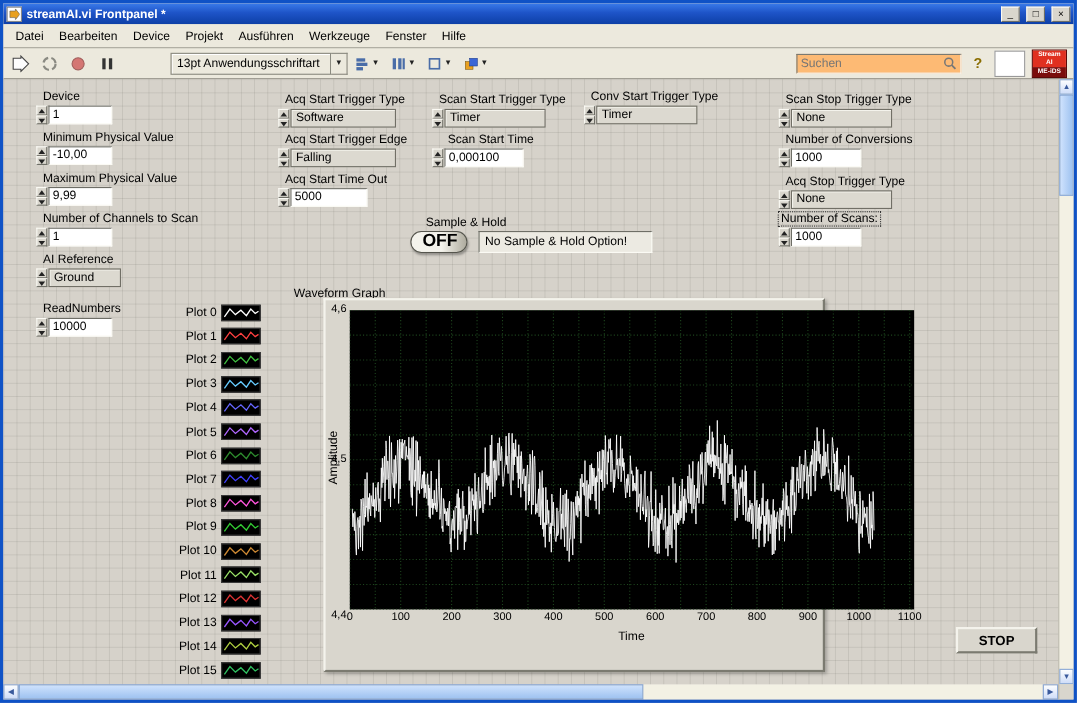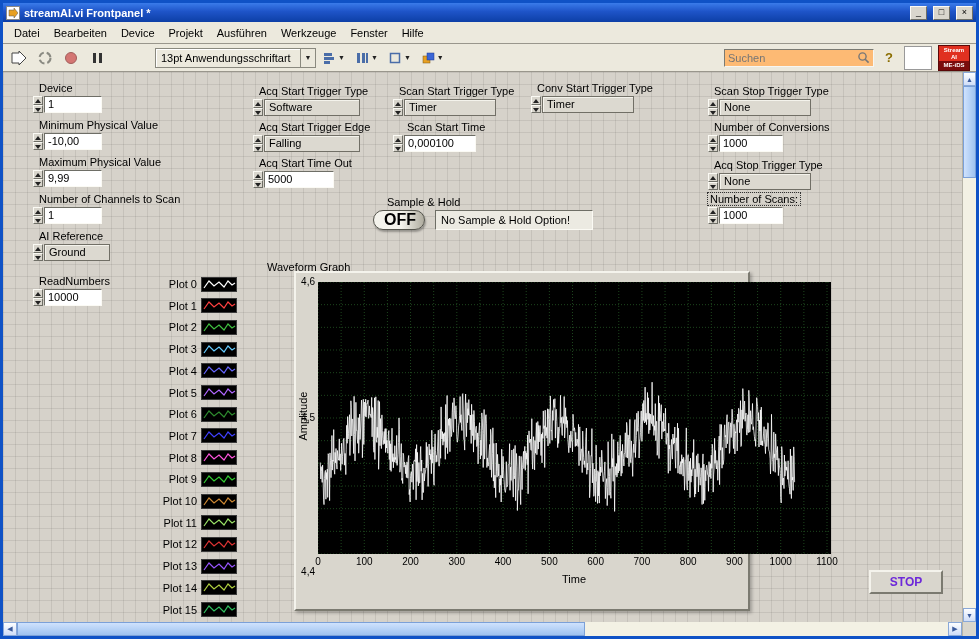--- a/index.html
+++ b/index.html
@@ -63,21 +63,21 @@
   .axis-ylabel { position:absolute; left:-41px; top:137px; width:96px; text-align:center; font-size:11px; transform:rotate(-90deg); }
   .xtick { position:absolute; top:283px; width:30px; text-align:center; font-size:10px; }
   .axis-xlabel { position:absolute; left:238px; top:300px; width:80px; text-align:center; font-size:11px; }
 
   .legend { position:absolute; left:152px; top:204px; width:92px; height:306px; }
   .legend-row { position:absolute; left:0; height:16px; display:flex; align-items:center; }
   .legend-label { width:46px; text-align:right; font-size:11px; padding-right:4px; white-space:nowrap; }
   .legend-icon { width:36px; height:15px; background:#000; border:1px solid #3a3a3a; }
   .legend-icon svg { display:block; }
 
-  .stop-btn { position:absolute; left:866px; top:498px; width:74px; height:24px; background:#d9d6cd; border:2px solid; border-color:#f4f3ec #7b7a70 #7b7a70 #f4f3ec; color:#6d28d9; font-weight:bold; font-size:12px; font-family:inherit; text-align:center; line-height:20px; }
+  .stop-btn { position:absolute; left:866px; top:498px; width:74px; height:24px; background:#d9d6cd; border:2px solid; border-color:#f4f3ec #7b7a70 #7b7a70 #f4f3ec; color:#000000; font-weight:bold; font-size:12px; font-family:inherit; text-align:center; line-height:20px; }
 
   
   .vscroll { width:14px; background:#f3f1e4; border-left:1px solid #b5b2a6; display:flex; flex-direction:column; }
   .sarrow { height:14px; width:100%; background:linear-gradient(180deg,#fdfeff,#cfddf8); border:1px solid #89a8d8; color:#3a5a9c; font-size:7px; display:flex; align-items:center; justify-content:center; flex:0 0 auto; }
   .vthumb { height:92px; background:linear-gradient(90deg,#cfe2fd,#9ec2f0); border:1px solid #7ba0d8; flex:0 0 auto; }
   .vtrack { flex:1; }
   .hscroll-row { height:14px; display:flex; flex:0 0 auto; }
   .harrow { width:14px; height:14px; background:linear-gradient(180deg,#fdfeff,#cfddf8); border:1px solid #89a8d8; color:#3a5a9c; font-size:7px; display:flex; align-items:center; justify-content:center; flex:0 0 auto; }
   .hthumb { width:568px; background:linear-gradient(180deg,#cfe2fd,#9ec2f0); border:1px solid #7ba0d8; flex:0 0 auto; }
   .htrack { flex:1; background:#f3f1e4; }
@@ -534,21 +534,21 @@
             <line x1="0" y1="158.66666666666666" x2="513" y2="158.66666666666666" stroke="#1d451d" stroke-width="1" stroke-dasharray="1,2"></line>
             <line x1="0" y1="181.33333333333334" x2="513" y2="181.33333333333334" stroke="#1d451d" stroke-width="1" stroke-dasharray="1,2"></line>
             <line x1="0" y1="204" x2="513" y2="204" stroke="#1d451d" stroke-width="1" stroke-dasharray="1,2"></line>
             <line x1="0" y1="226.66666666666666" x2="513" y2="226.66666666666666" stroke="#1d451d" stroke-width="1" stroke-dasharray="1,2"></line>
             <line x1="0" y1="249.33333333333334" x2="513" y2="249.33333333333334" stroke="#1d451d" stroke-width="1" stroke-dasharray="1,2"></line>
             <line x1="0" y1="272" x2="513" y2="272" stroke="#1d451d" stroke-width="1" stroke-dasharray="1,2"></line>
             <polyline points="2.3,180.5 2.8,197.0 3.2,184.6 3.7,189.5 4.2,200.4 4.6,183.1 5.1,198.1 5.6,217.8 6.0,222.6 6.5,196.4 6.9,191.0 7.4,188.4 7.9,217.2 8.3,190.5 8.8,197.5 9.3,187.1 9.7,215.4 10.2,171.7 10.6,173.6 11.1,187.1 11.6,218.6 12.0,170.9 12.5,178.5 13.0,195.7 13.4,185.8 13.9,153.5 14.3,188.1 14.8,178.1 15.3,179.3 15.7,147.6 16.2,187.8 16.7,192.2 17.1,170.4 17.6,180.8 18.0,166.5 18.5,182.2 19.0,187.1 19.4,168.5 19.9,174.4 20.4,178.2 20.8,176.8 21.3,156.9 21.7,178.5 22.2,171.9 22.7,188.5 23.1,177.1 23.6,161.2 24.1,182.3 24.5,174.4 25.0,168.2 25.4,158.1 25.9,156.3 26.4,183.2 26.8,171.4 27.3,171.6 27.8,192.6 28.2,167.2 28.7,143.3 29.2,161.3 29.6,134.6 30.1,157.0 30.5,151.7 31.0,142.0 31.5,132.7 31.9,173.5 32.4,157.5 32.9,118.8 33.3,125.8 33.8,154.0 34.2,137.3 34.7,137.1 35.2,153.1 35.6,171.5 36.1,114.3 36.6,152.6 37.0,178.9 37.5,152.0 37.9,120.3 38.4,148.4 38.9,148.2 39.3,157.3 39.8,161.4 40.3,135.7 40.7,171.2 41.2,152.5 41.6,132.1 42.1,157.5 42.6,147.0 43.0,136.6 43.5,118.1 44.0,128.1 44.4,175.7 44.9,155.3 45.3,117.3 45.8,162.4 46.3,134.2 46.7,120.1 47.2,134.3 47.7,117.2 48.1,135.1 48.6,123.5 49.0,121.0 49.5,121.3 50.0,118.1 50.4,136.4 50.9,134.9 51.4,123.9 51.8,132.8 52.3,132.2 52.8,134.2 53.2,135.6 53.7,115.4 54.1,154.8 54.6,125.5 55.1,132.6 55.5,165.7 56.0,170.3 56.5,115.8 56.9,177.5 57.4,133.0 57.8,114.8 58.3,157.5 58.8,160.4 59.2,145.2 59.7,155.5 60.2,118.5 60.6,187.3 61.1,169.1 61.5,119.6 62.0,163.7 62.5,136.6 62.9,150.3 63.4,166.6 63.9,132.9 64.3,148.4 64.8,156.9 65.2,162.5 65.7,157.6 66.2,149.5 66.6,161.7 67.1,146.7 67.6,170.5 68.0,146.6 68.5,166.0 68.9,158.4 69.4,169.5 69.9,171.2 70.3,153.7 70.8,148.6 71.3,177.5 71.7,158.8 72.2,188.0 72.6,161.8 73.1,189.4 73.6,164.1 74.0,146.2 74.5,179.6 75.0,171.6 75.4,185.8 75.9,175.4 76.3,180.1 76.8,163.7 77.3,177.5 77.7,175.4 78.2,181.2 78.7,153.4 79.1,183.4 79.6,178.9 80.1,172.3 80.5,160.4 81.0,135.9 81.4,147.6 81.9,190.2 82.4,185.9 82.8,174.5 83.3,161.6 83.8,198.3 84.2,196.2 84.7,201.5 85.1,171.2 85.6,173.1 86.1,185.1 86.5,180.2 87.0,182.5 87.5,191.7 87.9,183.1 88.4,195.6 88.8,179.9 89.3,180.6 89.8,196.2 90.2,176.9 90.7,173.5 91.2,212.6 91.6,207.5 92.1,219.9 92.5,196.1 93.0,190.2 93.5,189.8 93.9,200.2 94.4,182.1 94.9,190.2 95.3,207.6 95.8,179.4 96.2,178.4 96.7,178.0 97.2,179.7 97.6,166.8 98.1,217.8 98.6,162.6 99.0,199.6 99.5,170.4 99.9,193.0 100.4,203.9 100.9,180.5 101.3,201.1 101.8,200.8 102.3,172.1 102.7,164.5 103.2,189.2 103.7,178.0 104.1,217.9 104.6,191.4 105.0,210.5 105.5,210.3 106.0,186.0 106.4,199.0 106.9,192.4 107.4,189.9 107.8,187.4 108.3,160.3 108.7,185.7 109.2,164.7 109.7,184.6 110.1,204.5 110.6,181.8 111.1,162.0 111.5,173.0 112.0,167.6 112.4,177.5 112.9,172.2 113.4,191.7 113.8,148.2 114.3,181.1 114.8,164.8 115.2,169.9 115.7,200.5 116.1,203.3 116.6,163.9 117.1,151.9 117.5,168.7 118.0,180.3 118.5,173.4 118.9,179.6 119.4,169.9 119.8,159.9 120.3,148.2 120.8,183.1 121.2,184.2 121.7,181.2 122.2,147.2 122.6,176.3 123.1,124.9 123.5,148.5 124.0,157.0 124.5,149.7 124.9,163.2 125.4,151.7 125.9,159.6 126.3,154.5 126.8,150.6 127.3,177.3 127.7,122.5 128.2,165.6 128.6,157.0 129.1,113.5 129.6,171.6 130.0,156.6 130.5,137.2 131.0,143.4 131.4,136.0 131.9,169.7 132.3,149.9 132.8,136.6 133.3,154.6 133.7,152.5 134.2,130.5 134.7,120.7 135.1,146.4 135.6,150.2 136.0,115.9 136.5,128.2 137.0,137.0 137.4,136.6 137.9,123.8 138.4,132.4 138.8,154.9 139.3,160.2 139.7,158.5 140.2,152.1 140.7,143.2 141.1,141.2 141.6,133.5 142.1,114.5 142.5,140.4 143.0,132.7 143.4,142.4 143.9,148.5 144.4,112.5 144.8,111.6 145.3,131.0 145.8,157.2 146.2,158.7 146.7,168.1 147.1,129.1 147.6,112.0 148.1,141.4 148.5,154.7 149.0,120.7 149.5,140.7 149.9,126.7 150.4,133.2 150.8,117.6 151.3,133.5 151.8,133.5 152.2,147.9 152.7,133.0 153.2,161.5 153.6,122.3 154.1,151.6 154.6,153.6 155.0,132.4 155.5,170.1 155.9,128.5 156.4,139.3 156.9,157.8 157.3,151.4 157.8,146.2 158.3,144.2 158.7,164.5 159.2,163.2 159.6,150.9 160.1,181.9 160.6,154.3 161.0,148.7 161.5,140.7 162.0,153.1 162.4,177.0 162.9,158.1 163.3,173.5 163.8,130.9 164.3,136.8 164.7,148.4 165.2,185.5 165.7,151.7 166.1,127.5 166.6,177.1 167.0,167.2 167.5,135.0 168.0,132.7 168.4,141.2 168.9,185.5 169.4,175.9 169.8,183.0 170.3,184.1 170.7,179.2 171.2,168.7 171.7,162.4 172.1,187.8 172.6,147.3 173.1,152.8 173.5,195.3 174.0,182.7 174.4,171.6 174.9,145.8 175.4,199.1 175.8,161.4 176.3,205.8 176.8,193.1 177.2,193.7 177.7,215.6 178.2,161.0 178.6,189.8 179.1,195.2 179.5,172.4 180.0,186.6 180.5,193.8 180.9,182.0 181.4,210.5 181.9,197.0 182.3,203.2 182.8,193.3 183.2,220.0 183.7,167.2 184.2,184.8 184.6,196.0 185.1,174.4 185.6,187.9 186.0,197.5 186.5,205.8 186.9,208.8 187.4,210.4 187.9,206.1 188.3,179.7 188.8,205.1 189.3,204.3 189.7,202.7 190.2,182.6 190.6,182.6 191.1,182.0 191.6,161.7 192.0,208.3 192.5,185.2 193.0,198.4 193.4,183.5 193.9,168.0 194.3,199.5 194.8,199.7 195.3,215.1 195.7,166.8 196.2,196.9 196.7,193.5 197.1,163.4 197.6,218.7 198.0,190.6 198.5,171.5 199.0,184.3 199.4,228.5 199.9,207.8 200.4,208.1 200.8,194.1 201.3,173.9 201.7,187.9 202.2,207.1 202.7,222.6 203.1,174.4 203.6,188.1 204.1,207.6 204.5,185.3 205.0,177.3 205.5,169.4 205.9,186.6 206.4,171.7 206.8,164.4 207.3,188.3 207.8,169.2 208.2,177.1 208.7,171.1 209.2,182.7 209.6,153.1 210.1,211.8 210.5,178.0 211.0,148.9 211.5,160.5 211.9,159.7 212.4,157.0 212.9,167.9 213.3,168.4 213.8,136.7 214.2,176.9 214.7,187.1 215.2,159.3 215.6,154.7 216.1,173.6 216.6,187.9 217.0,158.6 217.5,171.2 217.9,156.0 218.4,140.7 218.9,172.7 219.3,162.6 219.8,139.5 220.3,167.1 220.7,143.4 221.2,159.9 221.6,149.2 222.1,143.6 222.6,160.0 223.0,173.5 223.5,152.2 224.0,180.9 224.4,150.6 224.9,156.4 225.3,128.9 225.8,146.5 226.3,143.8 226.7,185.5 227.2,128.2 227.7,153.6 228.1,151.8 228.6,145.4 229.0,156.2 229.5,126.8 230.0,164.0 230.4,137.3 230.9,127.2 231.4,136.2 231.8,161.5 232.3,113.9 232.8,132.5 233.2,149.1 233.7,148.3 234.1,158.2 234.6,128.6 235.1,138.4 235.5,117.5 236.0,125.5 236.5,125.2 236.9,116.7 237.4,156.1 237.8,128.4 238.3,127.3 238.8,139.4 239.2,149.1 239.7,165.6 240.2,145.1 240.6,161.4 241.1,152.3 241.5,146.3 242.0,144.0 242.5,113.3 242.9,140.8 243.4,135.4 243.9,151.8 244.3,153.5 244.8,134.7 245.2,135.7 245.7,141.4 246.2,114.5 246.6,156.0 247.1,148.4 247.6,125.8 248.0,142.2 248.5,134.7 248.9,145.7 249.4,138.5 249.9,157.4 250.3,163.3 250.8,170.7 251.3,158.1 251.7,153.1 252.2,165.8 252.6,149.3 253.1,149.1 253.6,159.1 254.0,159.0 254.5,169.8 255.0,132.3 255.4,140.8 255.9,148.7 256.4,145.8 256.8,147.9 257.3,164.5 257.7,150.4 258.2,163.8 258.7,161.8 259.1,157.1 259.6,160.0 260.1,164.5 260.5,142.4 261.0,183.7 261.4,146.3 261.9,144.9 262.4,178.6 262.8,171.4 263.3,167.3 263.8,166.8 264.2,190.6 264.7,149.1 265.1,163.6 265.6,175.8 266.1,182.5 266.5,178.9 267.0,185.6 267.5,167.8 267.9,154.3 268.4,146.1 268.8,192.3 269.3,181.2 269.8,188.0 270.2,172.7 270.7,168.9 271.2,174.0 271.6,215.7 272.1,206.9 272.5,186.4 273.0,173.7 273.5,174.2 273.9,146.6 274.4,200.9 274.9,181.1 275.3,192.1 275.8,214.3 276.2,211.4 276.7,187.0 277.2,195.2 277.6,219.6 278.1,163.1 278.6,199.2 279.0,200.3 279.5,221.4 279.9,188.7 280.4,213.9 280.9,190.2 281.3,221.1 281.8,175.2 282.3,193.9 282.7,185.0 283.2,190.4 283.7,168.2 284.1,176.3 284.6,190.0 285.0,199.6 285.5,199.4 286.0,193.5 286.4,189.5 286.9,179.9 287.4,216.6 287.8,204.1 288.3,200.0 288.7,196.6 289.2,223.6 289.7,205.6 290.1,159.7 290.6,194.7 291.1,213.3 291.5,194.4 292.0,186.6 292.4,209.5 292.9,216.3 293.4,185.1 293.8,151.9 294.3,184.9 294.8,176.5 295.2,199.3 295.7,157.5 296.1,179.0 296.6,229.4 297.1,184.4 297.5,185.0 298.0,193.2 298.5,181.6 298.9,195.1 299.4,191.8 299.8,159.8 300.3,191.1 300.8,173.4 301.2,188.9 301.7,171.0 302.2,153.4 302.6,169.7 303.1,194.1 303.5,169.2 304.0,191.3 304.5,162.4 304.9,170.5 305.4,176.4 305.9,184.0 306.3,172.1 306.8,170.9 307.3,150.8 307.7,168.7 308.2,175.4 308.6,140.4 309.1,145.2 309.6,176.1 310.0,152.9 310.5,155.5 311.0,184.6 311.4,157.5 311.9,137.4 312.3,177.3 312.8,180.7 313.3,158.9 313.7,174.1 314.2,177.7 314.7,194.4 315.1,168.2 315.6,162.1 316.0,170.6 316.5,141.0 317.0,137.6 317.4,175.5 317.9,161.5 318.4,153.5 318.8,131.2 319.3,149.3 319.7,148.8 320.2,129.2 320.7,145.4 321.1,176.0 321.6,159.6 322.1,156.5 322.5,150.7 323.0,129.7 323.4,128.9 323.9,159.3 324.4,147.2 324.8,121.5 325.3,138.5 325.8,118.4 326.2,140.0 326.7,141.0 327.1,105.1 327.6,139.6 328.1,131.2 328.5,142.7 329.0,133.9 329.5,110.5 329.9,137.4 330.4,115.8 330.8,151.7 331.3,131.4 331.8,148.1 332.2,141.4 332.7,132.1 333.2,140.0 333.6,141.6 334.1,100.2 334.6,143.2 335.0,144.3 335.5,133.6 335.9,153.4 336.4,143.7 336.9,148.4 337.3,121.6 337.8,158.7 338.3,139.4 338.7,139.3 339.2,173.3 339.6,168.8 340.1,148.0 340.6,113.6 341.0,176.5 341.5,121.1 342.0,139.0 342.4,135.0 342.9,128.7 343.3,122.7 343.8,157.1 344.3,141.7 344.7,139.6 345.2,149.7 345.7,131.2 346.1,149.1 346.6,146.9 347.0,148.7 347.5,126.3 348.0,161.1 348.4,162.3 348.9,151.0 349.4,151.4 349.8,156.5 350.3,191.3 350.7,141.2 351.2,167.0 351.7,163.2 352.1,188.8 352.6,178.1 353.1,164.8 353.5,157.5 354.0,172.9 354.4,177.1 354.9,152.0 355.4,162.2 355.8,155.9 356.3,161.0 356.8,145.0 357.2,176.6 357.7,186.2 358.2,156.3 358.6,155.8 359.1,168.9 359.5,141.2 360.0,191.2 360.5,146.2 360.9,182.6 361.4,183.8 361.9,192.1 362.3,185.7 362.8,179.5 363.2,192.3 363.7,172.7 364.2,181.0 364.6,177.1 365.1,194.1 365.6,175.3 366.0,179.2 366.5,208.2 366.9,199.0 367.4,177.8 367.9,177.5 368.3,145.9 368.8,202.5 369.3,208.1 369.7,175.1 370.2,172.6 370.6,198.5 371.1,198.2 371.6,179.4 372.0,215.5 372.5,176.2 373.0,200.2 373.4,187.7 373.9,194.0 374.3,188.0 374.8,170.6 375.3,186.3 375.7,157.5 376.2,196.9 376.7,215.1 377.1,187.2 377.6,212.0 378.0,188.3 378.5,173.7 379.0,194.8 379.4,190.0 379.9,171.8 380.4,210.0 380.8,181.3 381.3,182.6 381.8,198.5 382.2,203.2 382.7,194.7 383.1,185.8 383.6,190.9 384.1,222.5 384.5,182.4 385.0,171.9 385.5,221.6 385.9,182.1 386.4,205.7 386.8,218.3 387.3,188.3 387.8,198.8 388.2,185.9 388.7,183.2 389.2,187.0 389.6,192.7 390.1,192.8 390.5,209.3 391.0,179.7 391.5,189.3 391.9,194.9 392.4,181.6 392.9,196.6 393.3,173.1 393.8,186.3 394.2,162.2 394.7,166.7 395.2,210.1 395.6,192.9 396.1,186.1 396.6,156.3 397.0,181.3 397.5,168.5 397.9,183.4 398.4,187.0 398.9,178.4 399.3,181.1 399.8,198.3 400.3,183.9 400.7,164.7 401.2,154.1 401.6,202.7 402.1,142.3 402.6,168.2 403.0,155.6 403.5,142.6 404.0,186.2 404.4,165.6 404.9,182.7 405.3,182.2 405.8,177.2 406.3,146.9 406.7,142.8 407.2,154.9 407.7,153.4 408.1,166.0 408.6,139.1 409.1,132.7 409.5,161.7 410.0,148.9 410.4,140.5 410.9,139.9 411.4,171.4 411.8,169.3 412.3,145.6 412.8,140.8 413.2,155.5 413.7,138.6 414.1,127.2 414.6,135.8 415.1,154.7 415.5,166.5 416.0,142.2 416.5,150.7 416.9,172.0 417.4,149.7 417.8,151.0 418.3,140.8 418.8,137.7 419.2,169.0 419.7,132.0 420.2,140.2 420.6,126.3 421.1,129.3 421.5,150.7 422.0,145.9 422.5,118.7 422.9,164.5 423.4,163.7 423.9,127.9 424.3,146.3 424.8,106.6 425.2,117.1 425.7,137.3 426.2,123.6 426.6,119.1 427.1,139.3 427.6,133.3 428.0,131.0 428.5,150.9 428.9,153.1 429.4,147.7 429.9,132.7 430.3,150.7 430.8,108.3 431.3,118.8 431.7,150.2 432.2,147.7 432.6,128.7 433.1,139.7 433.6,142.2 434.0,135.7 434.5,121.5 435.0,147.7 435.4,144.7 435.9,149.8 436.4,154.5 436.8,158.7 437.3,157.6 437.7,164.4 438.2,132.2 438.7,115.7 439.1,120.2 439.6,124.7 440.1,139.1 440.5,130.6 441.0,165.0 441.4,138.1 441.9,149.0 442.4,127.9 442.8,163.0 443.3,125.1 443.8,163.2 444.2,159.0 444.7,163.8 445.1,157.9 445.6,151.1 446.1,144.7 446.5,157.9 447.0,162.5 447.5,171.6 447.9,147.3 448.4,150.9 448.8,164.6 449.3,156.3 449.8,140.8 450.2,141.6 450.7,167.2 451.2,169.3 451.6,169.9 452.1,176.6 452.5,192.0 453.0,177.5 453.5,132.3 453.9,167.0 454.4,177.7 454.9,179.0 455.3,189.2 455.8,150.1 456.2,175.7 456.7,171.9 457.2,190.3 457.6,151.9 458.1,165.1 458.6,170.9 459.0,178.1 459.5,164.5 460.0,180.9 460.4,193.6 460.9,176.4 461.3,184.9 461.8,184.7 462.3,191.6 462.7,215.4 463.2,221.0 463.7,164.6 464.1,170.1 464.6,203.1 465.0,196.8 465.5,196.0 466.0,206.6 466.4,173.0 466.9,194.1 467.4,188.3 467.8,179.4 468.3,188.4 468.7,185.0 469.2,187.4 469.7,197.3 470.1,178.8 470.6,198.9 471.1,204.6 471.5,206.6 472.0,212.2 472.4,167.0 472.9,200.3 473.4,216.5 473.8,173.8 474.3,198.1 474.8,195.2 475.2,208.4 475.7,164.9 476.1,174.4 476.6,200.2" fill="none" stroke="#ffffff" stroke-width="0.8"></polyline>
           </svg>
         <div class="ytick" style="top:3px">4,6</div>
         <div class="ytick" style="top:139px">4,5</div>
-        <div class="ytick" style="top:293px">4,4</div>
+        <div class="ytick" style="top:281px">4,4</div>
         <div class="axis-ylabel">Amplitude</div>
         <div id="xticks">
             <span class="xtick" style="left: 7px;">0</span>
             <span class="xtick" style="left: 53.2727px;">100</span>
             <span class="xtick" style="left: 99.5455px;">200</span>
             <span class="xtick" style="left: 145.818px;">300</span>
             <span class="xtick" style="left: 192.091px;">400</span>
             <span class="xtick" style="left: 238.364px;">500</span>
             <span class="xtick" style="left: 284.636px;">600</span>
             <span class="xtick" style="left: 330.909px;">700</span>

